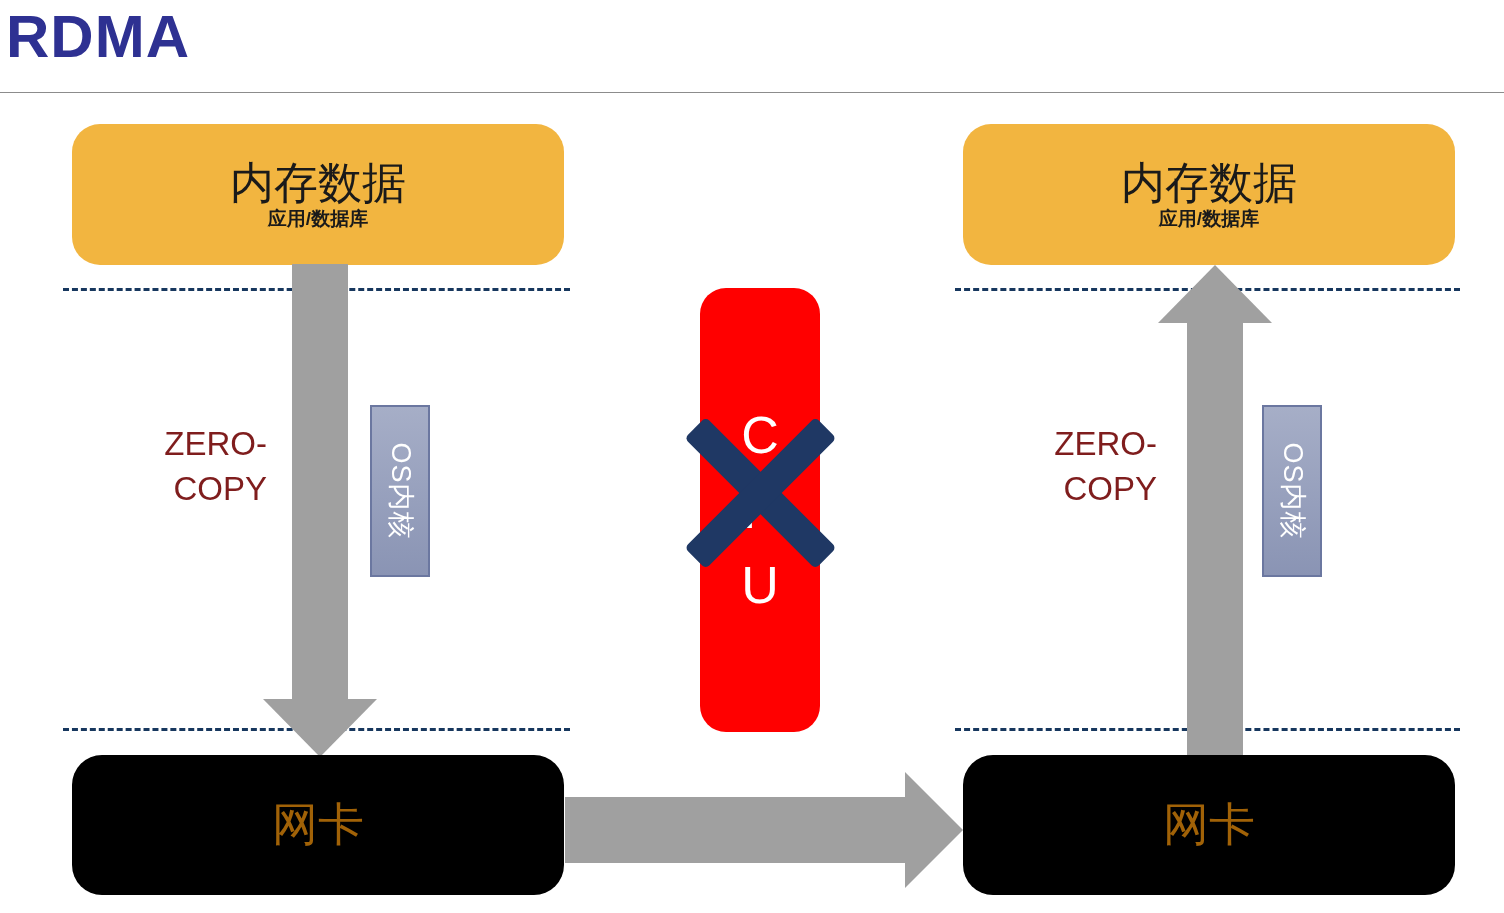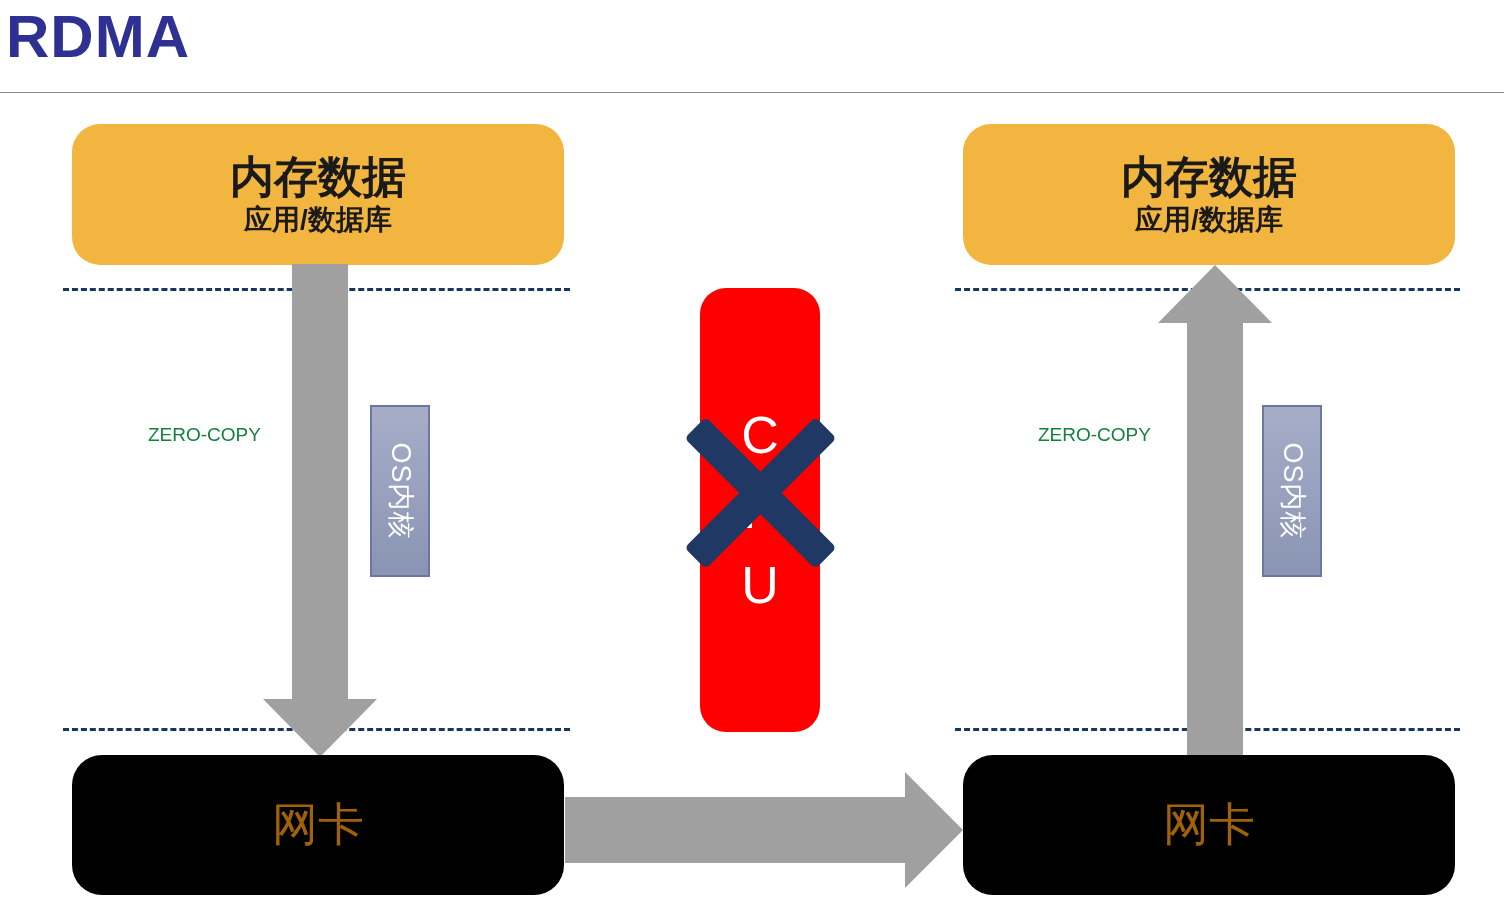--- a/index.html
+++ b/index.html
@@ -28,22 +28,22 @@
   
   .memory-box {
     position:absolute;
     width:492px; height:141px;
     background:#f2b540;
     border-radius:28px;
     display:flex; flex-direction:column;
     align-items:center; justify-content:center;
     color:#1a1a1a;
   }
-  .memory-box .mb-title { font-size:44px; font-weight:bold; line-height:1.15; }
-  .memory-box .mb-sub   { font-size:28px; font-weight:600; line-height:1.2; }
+  .memory-box .mb-title { font-size:44px; font-weight:normal; line-height:1.15; }
+  .memory-box .mb-sub   { font-size:19px; font-weight:600; line-height:1.2; }
   .memory-left  { left:72px;  top:124px; }
   .memory-right { left:963px; top:124px; }
 
   
   .dashed {
     position:absolute; height:0;
     border-top:3px dashed #17375e;
   }
   .dash-left-top     { left:63px;  top:288px; width:507px; }
   .dash-left-bottom  { left:63px;  top:728px; width:507px; }
@@ -81,23 +81,23 @@
     width:0; height:0;
     border-top:58px solid transparent;
     border-bottom:58px solid transparent;
     border-left:58px solid #a0a0a0;
   }
 
   
   .zero-copy {
     position:absolute;
     width:125px;
-    font-size:19px; color:#15803d;
+    font-size:33px; color:#7f1d1d;
     line-height:1.35;
-    text-align:center;
+    text-align:right;
   }
   .zc-left  { left:142px;  top:422px; }
   .zc-right { left:1032px; top:422px; }
 
   
   .os-kernel {
     position:absolute;
     width:60px; height:172px;
     background:linear-gradient(to bottom, #a6aec7, #8a94b4);
     border:2px solid #6b77a0;

